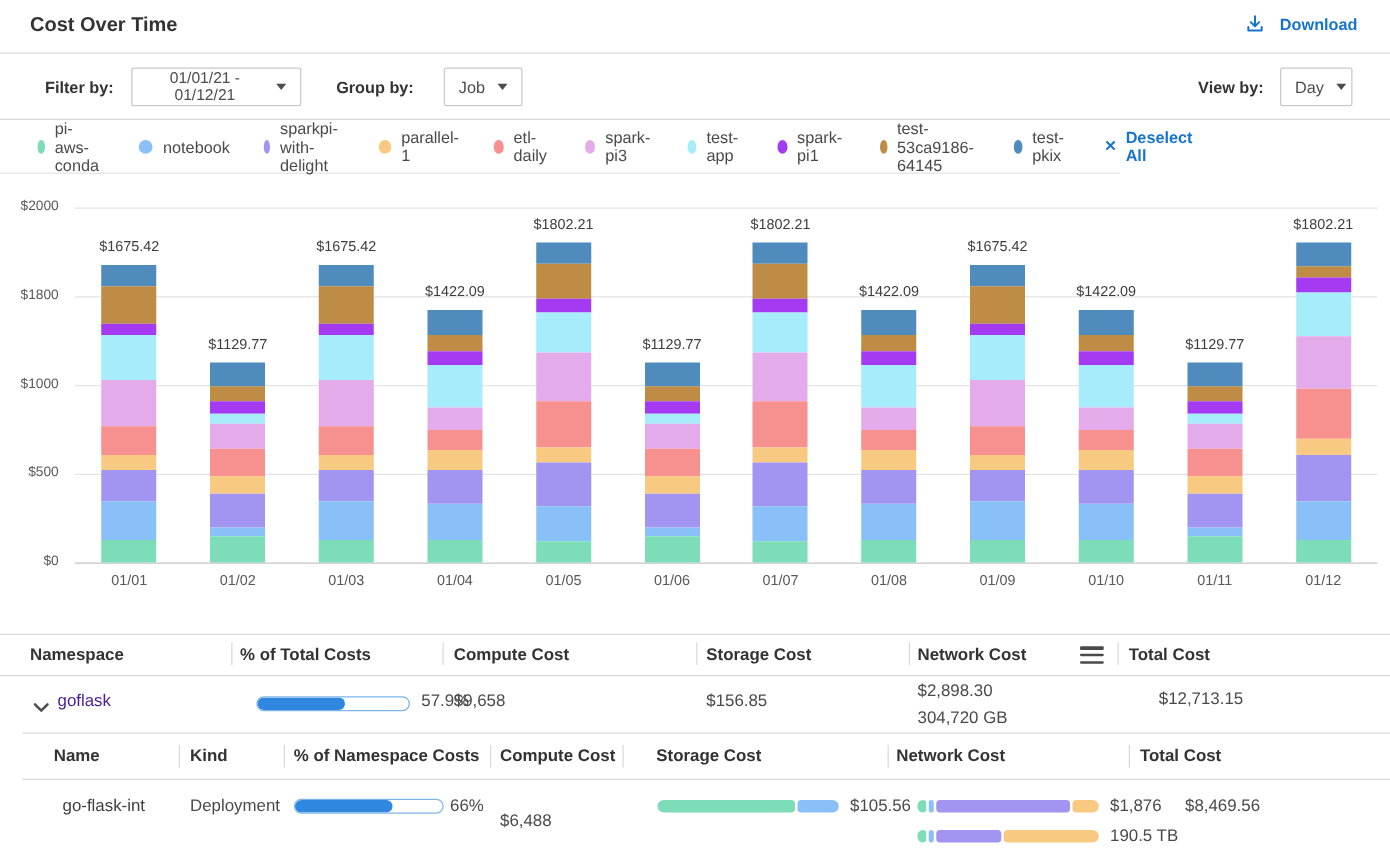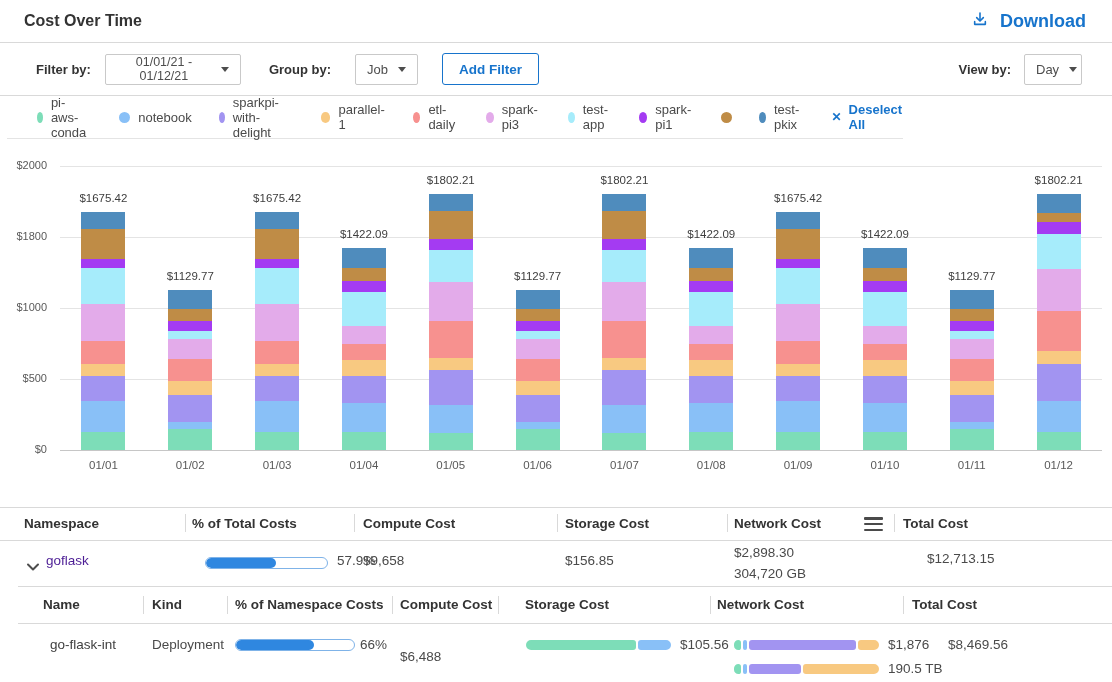--- a/index.html
+++ b/index.html
@@ -4,37 +4,37 @@
 <style>
   * { margin:0; padding:0; box-sizing:border-box; }
   html,body { background:#fff; }
   body { font-family:"Liberation Sans", sans-serif; }
   #app { position:relative; width:1112px; height:682px; background:#fff; overflow:hidden; }
   .abs { position:absolute; }
 
   
   .hdr { position:absolute; top:0; left:0; width:1112px; height:43px; border-bottom:1px solid #d9d9d9; }
   .hdr-title { position:absolute; left:24px; top:12px; font-size:16px; font-weight:700; color:#333; }
-  .download { position:absolute; right:26px; top:11px; display:flex; align-items:flex-start; gap:12px;
-              color:#1774cc; font-size:18px; font-weight:700; cursor:pointer; }
+  .download { position:absolute; right:26px; top:11px; display:flex; align-items:flex-end; gap:12px;
+              color:#1774cc; font-size:13px; font-weight:700; cursor:pointer; }
 
   
   .fbar { position:absolute; top:43px; left:0; width:1112px; height:53px; border-bottom:1px solid #d9d9d9;
           display:flex; align-items:center; padding:0 30px 0 36px; }
   .flabel { font-size:13px; font-weight:700; color:#333; }
   .select { display:inline-flex; align-items:center; justify-content:space-between; gap:10px;
             border:1px solid #c9c9c9; border-radius:2px; background:#fff; height:31px;
             padding:0 11px; font-size:13px; color:#4d4d4d; cursor:pointer;text-align:center; }
   .caret { width:0; height:0; border-left:4px solid transparent; border-right:4px solid transparent;
            border-top:5px solid #4d4d4d; }
   .btn-outline { height:32px; padding:0 16px; border:1px solid #1774cc; border-radius:3px; background:#fff;
                  color:#1774cc; font-size:13.5px; font-weight:700; cursor:pointer; font-family:inherit; }
 
   
-  .legend { position:absolute; top:96px; left:7px; width:896px; height:43px; border-bottom:1px solid #e4e4e4;
+  .legend { position:absolute; top:96px; left:0; width:896px; height:43px; border-bottom:1px solid #e4e4e4;
             display:flex; align-items:center; padding-left:30px; }
   .legend-items { display:flex; align-items:center; gap:27px; }
   .legend-item { display:flex; align-items:center; gap:8px; cursor:pointer; }
   .legend-dot { width:11px; height:11px; border-radius:50%; }
   .legend-label { font-size:13px; color:#4a4a4a; }
   .deselect { display:flex; align-items:center; gap:7px; margin-left:28px; color:#1774cc;
               font-size:13px; font-weight:700; cursor:pointer; }
 
   
   .chart { position:absolute; top:139px; left:0; width:1112px; height:368px; }
@@ -85,21 +85,20 @@
     <span class="flabel">Filter by:</span>
     <span class="select" style="margin-left:14px; width:136px;">
       <span style="font-size:12.5px;">01/01/21 - 01/12/21</span>
       <span class="caret"></span>
     </span>
     <span class="flabel" style="margin-left:28px;">Group by:</span>
     <span class="select" style="margin-left:24px;">
       <span>Job</span>
       <span class="caret"></span>
     </span>
-    <button class="btn-outline" style="margin-left:24px;">Add Filter</button>
     <span class="flabel" style="margin-left:auto;">View by:</span>
     <span class="select" style="margin-left:13px; width:58px;">
       <span>Day</span>
       <span class="caret"></span>
     </span>
   </div>
 
   <div class="legend">
     <div class="legend-items">
         <span class="legend-item">
@@ -129,20 +128,21 @@
         <span class="legend-item">
           <span class="legend-dot" style="background: rgb(166, 236, 251);"></span>
           <span class="legend-label">test-app</span>
         </span>
         <span class="legend-item">
           <span class="legend-dot" style="background: rgb(164, 59, 242);"></span>
           <span class="legend-label">spark-pi1</span>
         </span>
         <span class="legend-item">
           <span class="legend-dot" style="background: rgb(191, 140, 70);"></span>
+          <span class="legend-label">test-53ca9186-64145</span>
         </span>
         <span class="legend-item">
           <span class="legend-dot" style="background: rgb(79, 140, 189);"></span>
           <span class="legend-label">test-pkix</span>
         </span>
       </div>
     <div class="deselect">
       <span style="font-size:12px;">✕</span>
       <span>Deselect All</span>
     </div>

